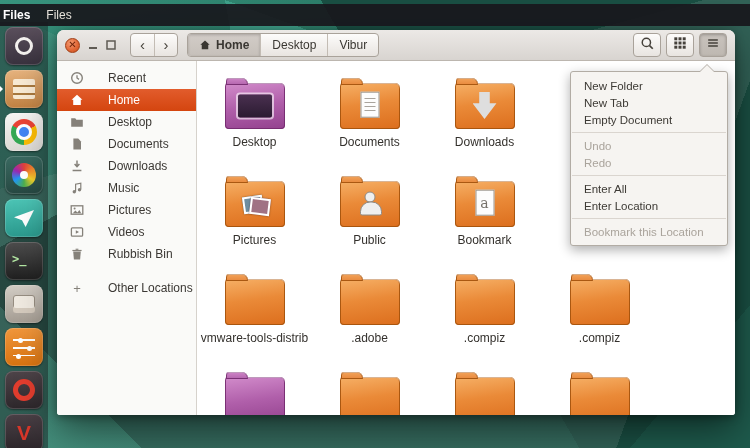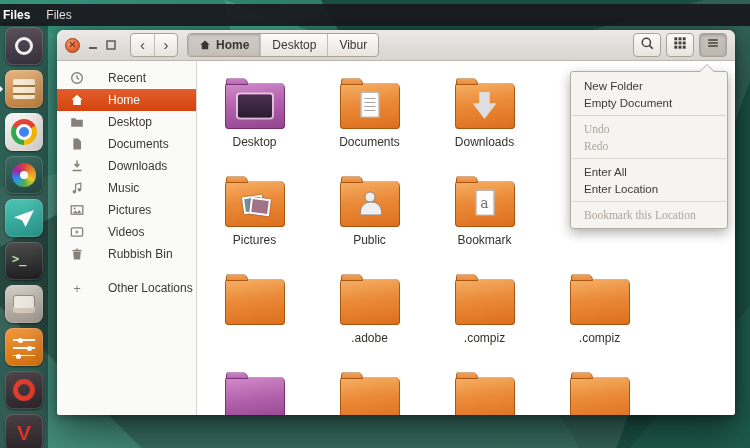--- a/index.html
+++ b/index.html
@@ -155,21 +155,21 @@
 
   
   .menu-popup { position:absolute; top:71px; left:570px; width:158px; z-index:60;
     background:#f6f4f1; border:1px solid #b2aca4; border-radius:3px; padding:5px 0;
     box-shadow:0 4px 12px rgba(0,0,0,.32); font-size:11.5px; color:#3d3a35; }
   .menu-popup::before { content:""; position:absolute; top:-8px; right:12px;
     border:8px solid transparent; border-top:none; border-bottom:8px solid #b2aca4; }
   .menu-popup::after { content:""; position:absolute; top:-7px; right:13px;
     border:7px solid transparent; border-top:none; border-bottom:7px solid #f6f4f1; }
   .menu-item { padding:2.5px 13px; white-space:nowrap; }
-  .menu-item.disabled { color:#aaa49c;font-family:Liberation Serif, serif; }
+  .menu-item.disabled { color:#aaa49c; }
   .menu-sep { height:1px; background:#dad5cf; margin:4px 1px; }
 </style>
 </head>
 <body>
 
 <div class="screen">
 
   <div class="wallpaper"></div>
 
   <div class="topbar">
@@ -392,20 +392,21 @@
           <div class="cell">
             <div class="folder">
                 <span class="emblem emblem-adoc"></span>
               </div>
             <div class="file-label">Bookmark</div>
           </div>
           <div class="cell"></div>
 
           <div class="cell">
             <div class="folder"></div>
+            <div class="file-label">vmware-tools-distrib</div>
           </div>
           <div class="cell">
             <div class="folder"></div>
             <div class="file-label">.adobe</div>
           </div>
           <div class="cell">
             <div class="folder"></div>
             <div class="file-label">.compiz</div>
           </div>
           <div class="cell">
@@ -426,20 +427,21 @@
             <div class="folder"></div>
           </div>
 
         </div>
       </div>
     </div>
   </div>
 
   <div class="menu-popup">
     <div class="menu-item">New Folder</div>
+    <div class="menu-item">New Tab</div>
     <div class="menu-item">Empty Document</div>
     <div class="menu-sep"></div>
     <div class="menu-item disabled">Undo</div>
     <div class="menu-item disabled">Redo</div>
     <div class="menu-sep"></div>
     <div class="menu-item">Enter All</div>
     <div class="menu-item">Enter Location</div>
     <div class="menu-sep"></div>
     <div class="menu-item disabled">Bookmark this Location</div>
   </div>

